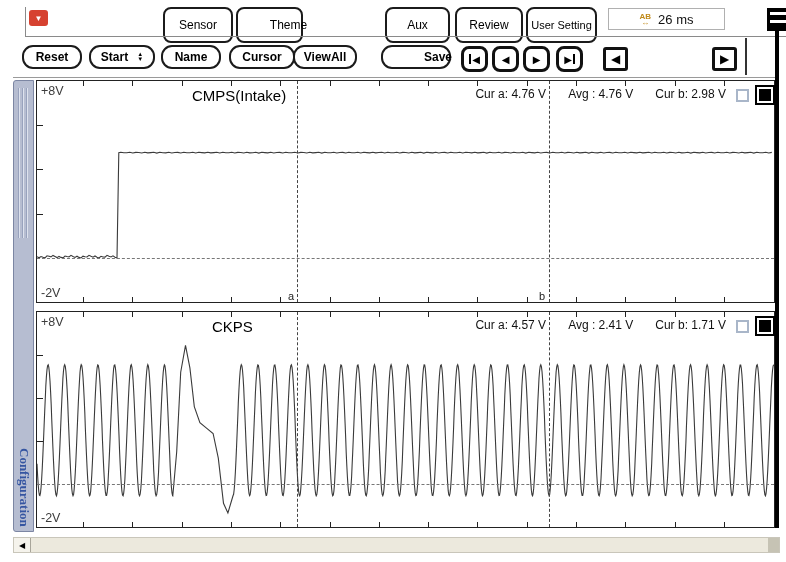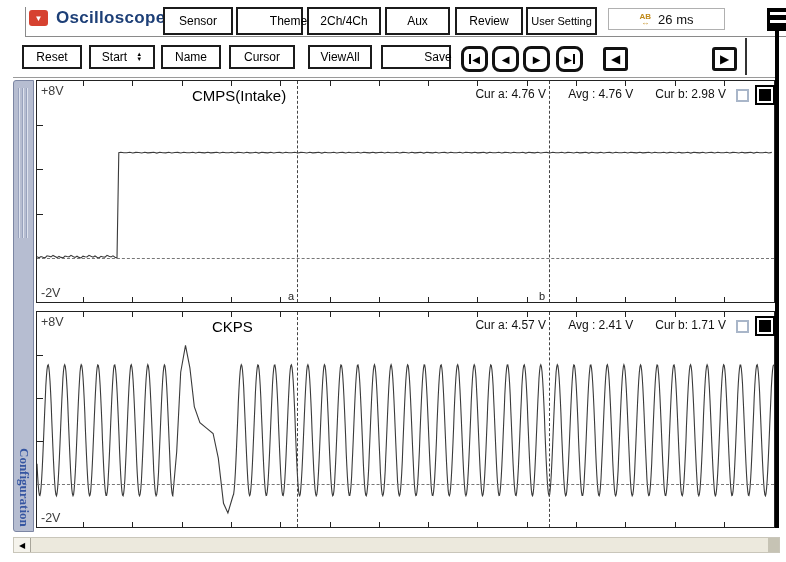--- a/index.html
+++ b/index.html
@@ -1,23 +1,23 @@
 <!DOCTYPE html>
 <html><head>
 <meta charset="utf-8">
 <style>
   * { margin:0; padding:0; box-sizing:border-box; }
   html,body { width:786px; height:562px; background:#fff; font-family:"Liberation Sans",sans-serif; overflow:hidden; }
   .screen { position:absolute; top:0; left:0; width:786px; height:562px; background:#fff; }
 
   
   .hairline { position:absolute; background:#8a8a8a; }
-  .btn { position:absolute; height:28px; display:flex; align-items:center; justify-content:center;
-         background:#fff; border:2px solid #1b1b1b; border-radius:0; font-size:12px; color:#000; cursor:pointer; }
-  .btn2 { height:24px; border-radius:0; }
+  .btn { position:absolute; height:36px; display:flex; align-items:center; justify-content:center;
+         background:#fff; border:2px solid #1b1b1b; border-radius:8px; font-size:12px; color:#000; cursor:pointer; }
+  .btn2 { height:24px; border-radius:11px;font-weight:bold; }
   .title { position:absolute; left:56px; top:8px; font-size:17px; font-weight:bold; color:#1d3f77; letter-spacing:.3px; }
   .redicon { position:absolute; left:29px; top:10px; width:19px; height:16px; background:#d64130; border-radius:3px;
              display:flex; align-items:center; justify-content:center; color:#fff; font-size:8px; }
   .timebox { position:absolute; left:608px; top:8px; width:117px; height:22px; border:1px solid #b0b0b0;
              display:flex; align-items:center; justify-content:center; gap:7px; font-size:13px; color:#111; background:#fff; }
   .abicon { display:flex; flex-direction:column; align-items:center; color:#c08a1a; font-weight:bold; }
   .abicon .l1 { font-size:8px; line-height:7px; }
   .abicon .l2 { font-size:8px; line-height:6px; }
   .menuicon { position:absolute; left:767px; top:8px; width:19px; height:23px;
               background:linear-gradient(#000 0 4px,#fff 4px 7px,#000 7px 12px,#fff 12px 15px,#000 15px 23px);
@@ -63,24 +63,22 @@
   .scroll .rend { position:absolute; right:0; top:0; width:11px; height:14px; background:#c6c3b4; }
 </style>
 </head>
 <body>
 
 <div class="screen">
 
   <div class="redicon">
       <span>▼</span>
     </div>
-  <div class="title">Oscilloscope</div>
   <div class="btn" style="left:163px;top:7px;width:70px;">Sensor</div>
   <div class="btn" style="left:236px;top:7px;width:67px;padding-left:38px;">Theme</div>
-  <div class="btn" style="left:307px;top:7px;width:74px;">2Ch/4Ch</div>
   <div class="btn" style="left:385px;top:7px;width:65px;">Aux</div>
   <div class="btn" style="left:455px;top:7px;width:68px;">Review</div>
   <div class="btn" style="left:526px;top:7px;width:71px;font-size:11px;">User Setting</div>
   <div class="timebox">
     <span class="abicon">
       <span class="l1">AB</span>
         <span class="l2">↔</span>
     </span>
     <span>26 ms</span>
   </div>
@@ -91,21 +89,21 @@
   <div class="btn btn2" style="left:22px;top:45px;width:60px;">Reset</div>
   <div class="btn btn2" style="left:89px;top:45px;width:66px;">
     <span>Start</span>
     <span class="spinner">
       <span>▲</span>
         <span>▼</span>
     </span>
   </div>
   <div class="btn btn2" style="left:161px;top:45px;width:60px;">Name</div>
   <div class="btn btn2" style="left:229px;top:45px;width:66px;">Cursor</div>
-  <div class="btn btn2" style="left:308px;top:45px;width:64px;">ViewAll</div>
+  <div class="btn btn2" style="left:293px;top:45px;width:64px;">ViewAll</div>
   <div class="btn btn2" style="left:381px;top:45px;width:70px;padding-left:44px;">Save</div>
 
   <div class="pbtn" style="left:461px;">
     <span class="vbar"></span>
       <span>◀</span>
   </div>
   <div class="pbtn" style="left:492px;">
     <span>◀</span>
   </div>
   <div class="pbtn" style="left:523px;">

